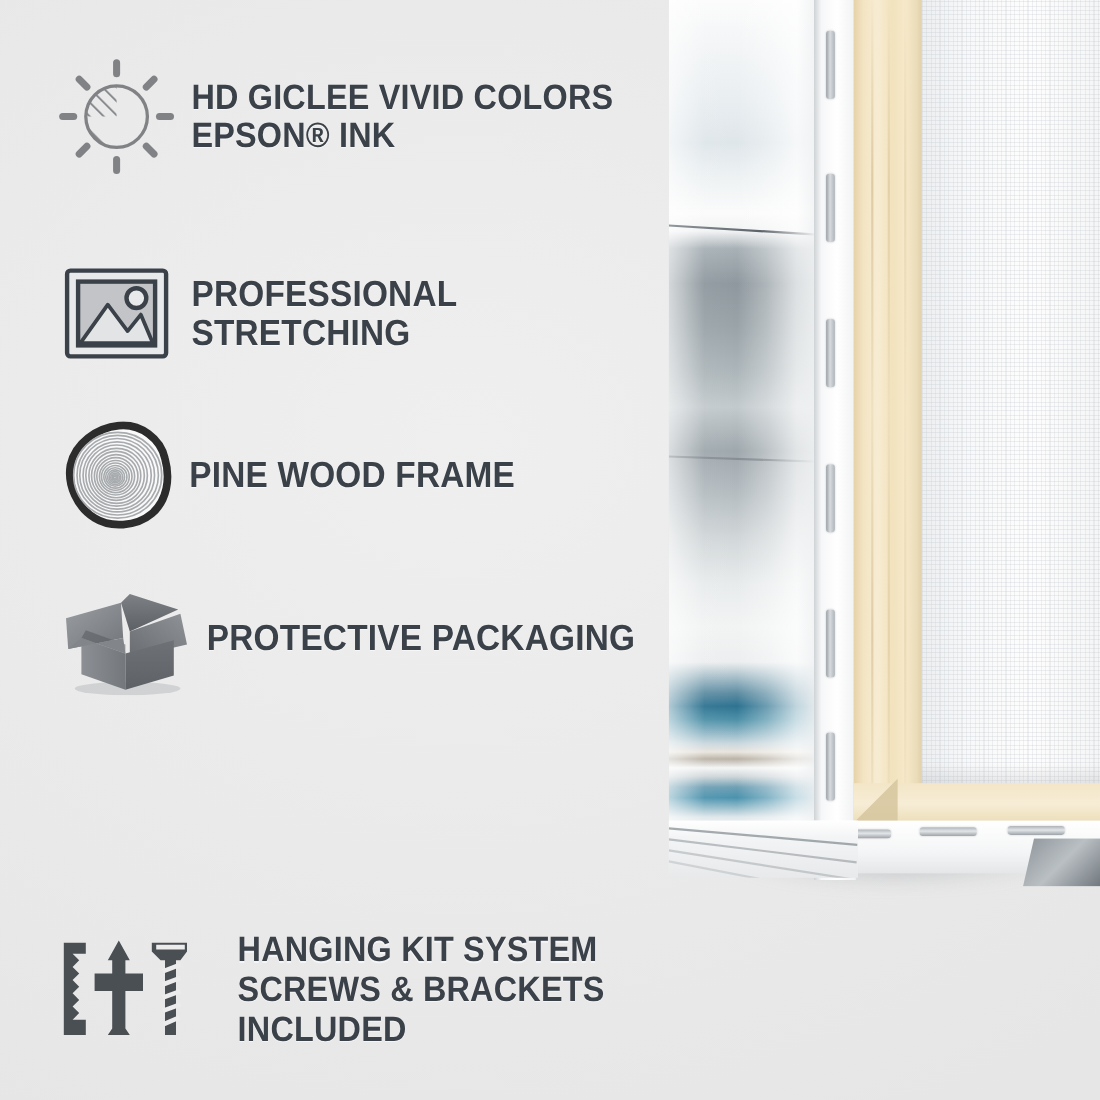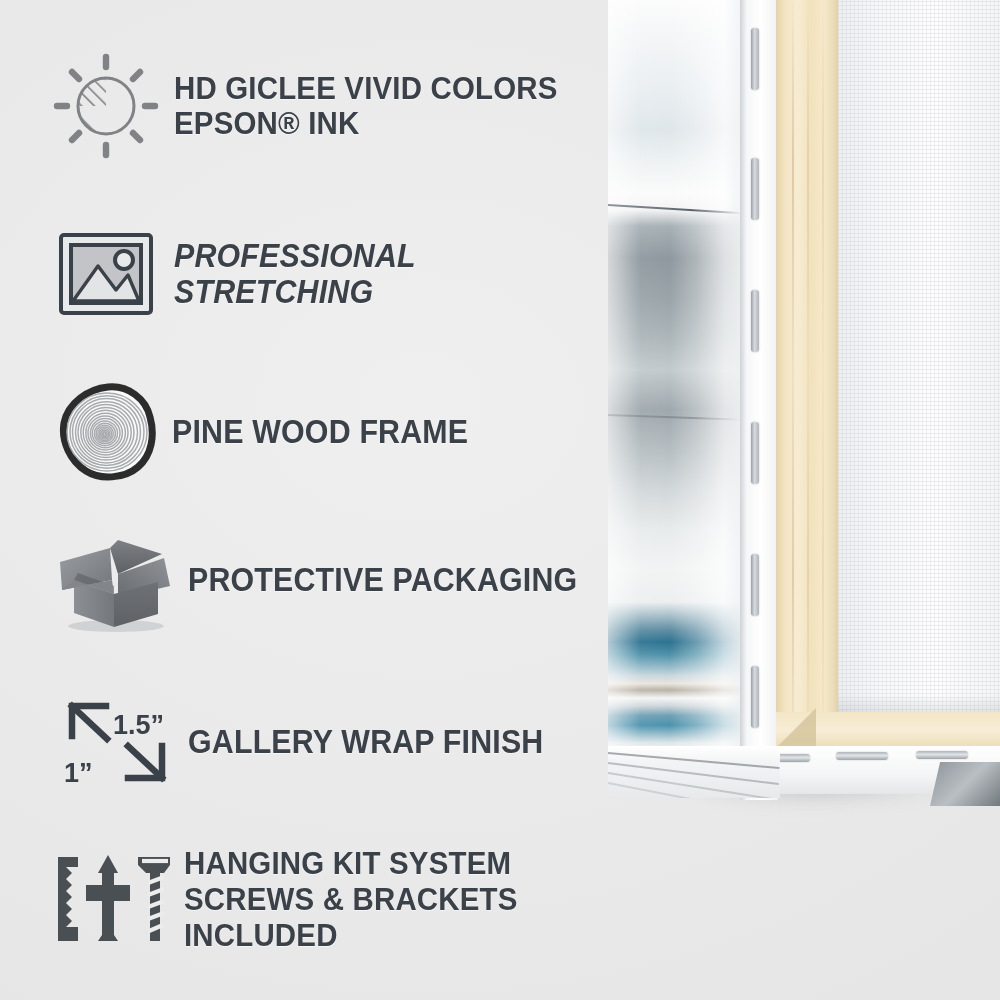--- a/index.html
+++ b/index.html
@@ -25,25 +25,25 @@
     font-weight:bold;
     font-size:33px;
     line-height:1.08;
     letter-spacing:.2px;
     transform:scaleX(.92);
     transform-origin:left center;
     white-space:pre-line;
     text-shadow:0 1px 0 rgba(255,255,255,.55);
   }
   .f1{left:52px;top:52px;}
-  .f2{left:52px;top:228px;font-style:italic;}
+  .f2{left:52px;top:239px;}
   .f3{left:58px;top:383px;}
   .f4{left:52px;top:528px;text-align:center;}
   .f5{left:60px;top:694px;}
-  .f6{left:52px;top:845px;}
+  .f6{left:52px;top:845px;gap:32px;}
   .f1 .flabel{font-size:32px;}
   .f6 .flabel{font-size:32px;line-height:1.13;}
 
   
   .photo{position:absolute;left:600px;top:-6px;width:400px;height:820px;}
 
   .photo-shadow{
     position:absolute;left:10px;top:740px;width:390px;height:90px;
     background:radial-gradient(ellipse 200px 38px at 52% 50%, rgba(120,125,132,.38) 0%, rgba(150,155,160,.14) 55%, rgba(0,0,0,0) 78%);
     filter:blur(6px);
@@ -265,35 +265,20 @@
           <path d="M62 66 L106 54 L106 86 L62 99 Z" fill="url(#bxFront)"></path>
 
           <path d="M22 52 L62 66 L62 58 L26 45 Z" fill="#575b5f" opacity=".55"></path>
 
           <path d="M10 62 L60 52 L62 66 L22 52 Z" fill="#82868a"></path>
         </svg>
       </div>
       <div class="flabel">PROTECTIVE PACKAGING</div>
     </div>
 
-    <div class="feature f5">
-      <div class="ficon">
-        <svg width="114" height="96" viewBox="0 0 114 96">
-          <g stroke="#3b4149" stroke-width="6.5" fill="none" stroke-linecap="square">
-            <path d="M12 42 L12 12 L46 12"></path>
-            <line x1="12" y1="12" x2="47" y2="45"></line>
-            <path d="M102 52 L102 84 L68 84"></path>
-            <line x1="102" y1="84" x2="68" y2="52"></line>
-          </g>
-          <text x="53" y="40" font-family="'Liberation Sans',sans-serif" font-size="27" font-weight="bold" fill="#3b4149">1.5”</text>
-          <text x="4" y="88" font-family="'Liberation Sans',sans-serif" font-size="27" font-weight="bold" fill="#3b4149">1”</text>
-        </svg>
-      </div>
-      <div class="flabel">GALLERY WRAP FINISH</div>
-    </div>
 
     <div class="feature f6">
       <div class="ficon">
         <svg width="118" height="96" viewBox="0 0 118 96">
           <g fill="#4a4f54">
 
             <path d="M6 6 L26 6 L26 16 L14 16 L20 22 L14 28 L20 34 L14 40 L20 46 L14 52 L20 58 L14 64 L20 70 L14 76 L26 76 L26 90 L6 90 Z"></path>
 
             <path d="M56 4 L66 22 L62 22 L62 34 L78 34 L78 50 L62 50 L62 84 L66 90 L46 90 L50 84 L50 50 L34 50 L34 34 L50 34 L50 22 L46 22 Z"></path>
 

